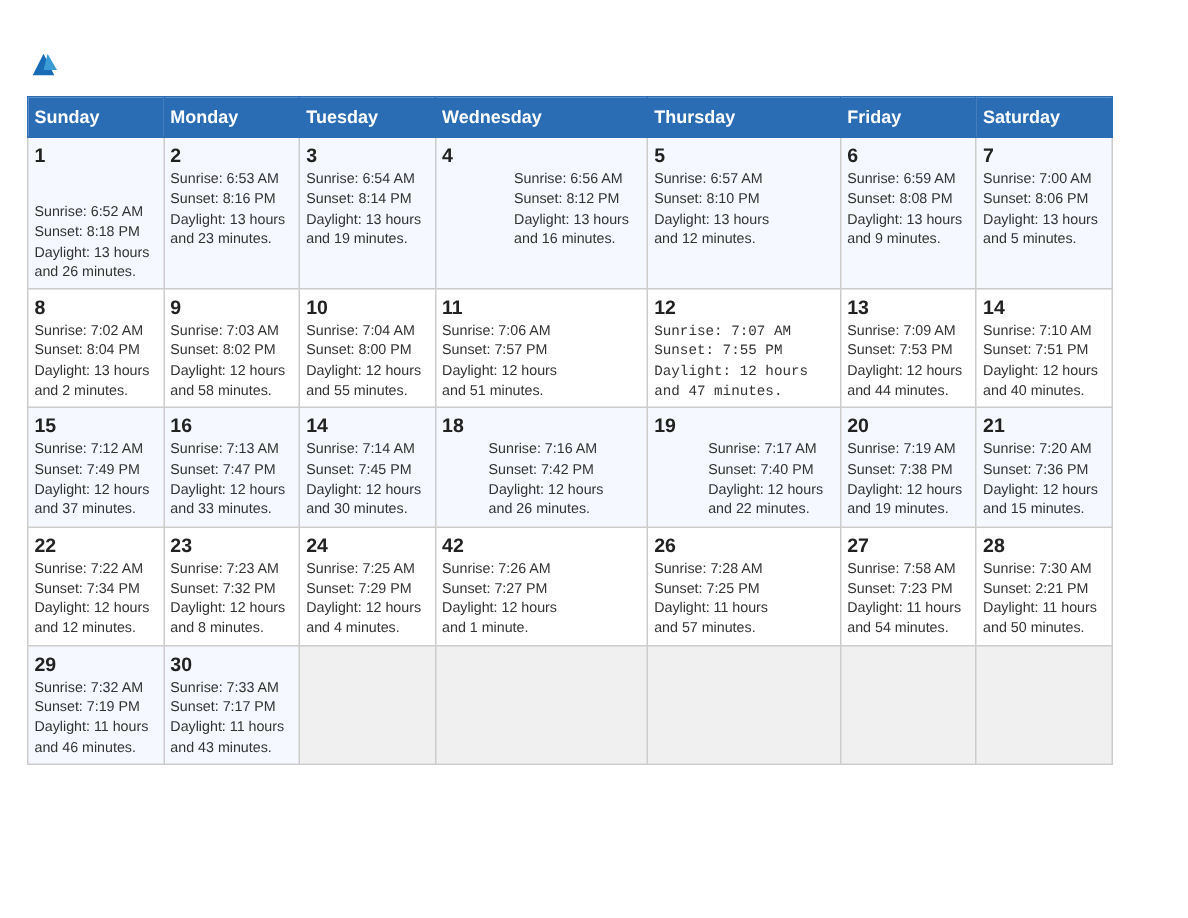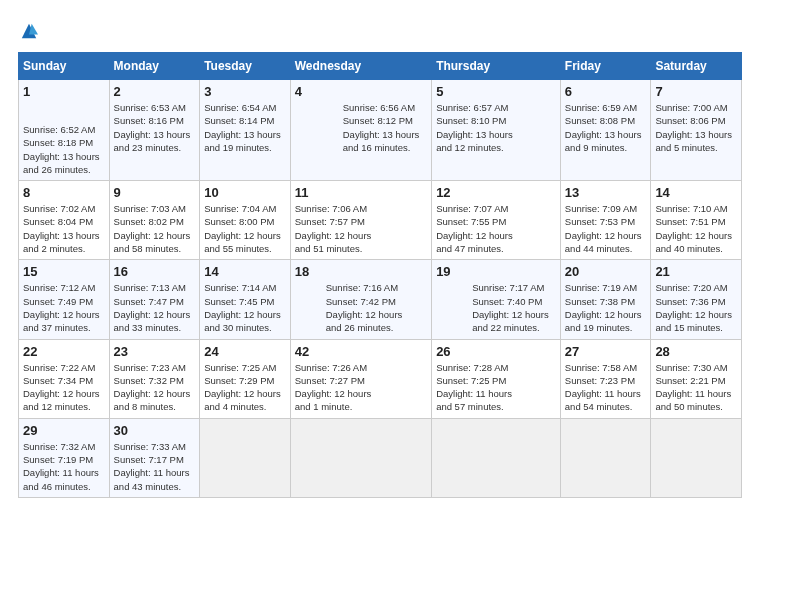--- a/index.html
+++ b/index.html
@@ -5,21 +5,21 @@
     * { margin: 0; padding: 0; box-sizing: border-box; }
     body {
       font-family: Arial, sans-serif;
       background: #fff;
       width: 792px;
       height: 612px;
       overflow: hidden;
     }
     .page {
       width: 760px;
-      padding: 22px 18px 10px 18px;
+      padding: 34px 18px 10px 18px;
     }
     .header {
       display: flex;
       justify-content: space-between;
       align-items: flex-start;
       margin-bottom: 12px;
     }
     .logo {
       display: flex;
       flex-direction: column;
@@ -202,21 +202,21 @@
           </td>
           <td>
             <span class="day-num">11</span>
             <div class="day-info" style="white-space: pre-line;">Sunrise: 7:06 AM
 Sunset: 7:57 PM
 Daylight: 12 hours
 and 51 minutes.</div>
           </td>
           <td>
             <span class="day-num">12</span>
-            <div class="day-info" style="white-space: pre-line;">Sunrise: 7:07 AM
+            <div class="day-info" style="white-space: pre-line; font-family: Liberation Mono, monospace;">Sunrise: 7:07 AM
 Sunset: 7:55 PM
 Daylight: 12 hours
 and 47 minutes.</div>
           </td>
           <td>
             <span class="day-num">13</span>
             <div class="day-info" style="white-space: pre-line;">Sunrise: 7:09 AM
 Sunset: 7:53 PM
 Daylight: 12 hours
 and 44 minutes.</div>

